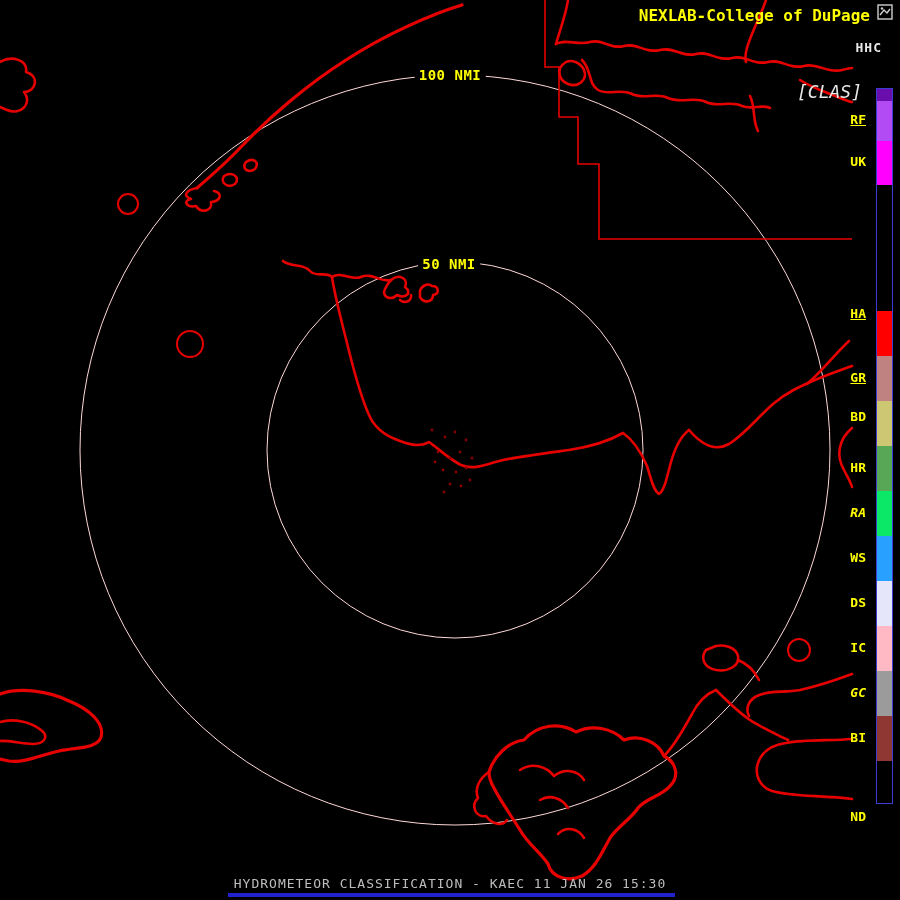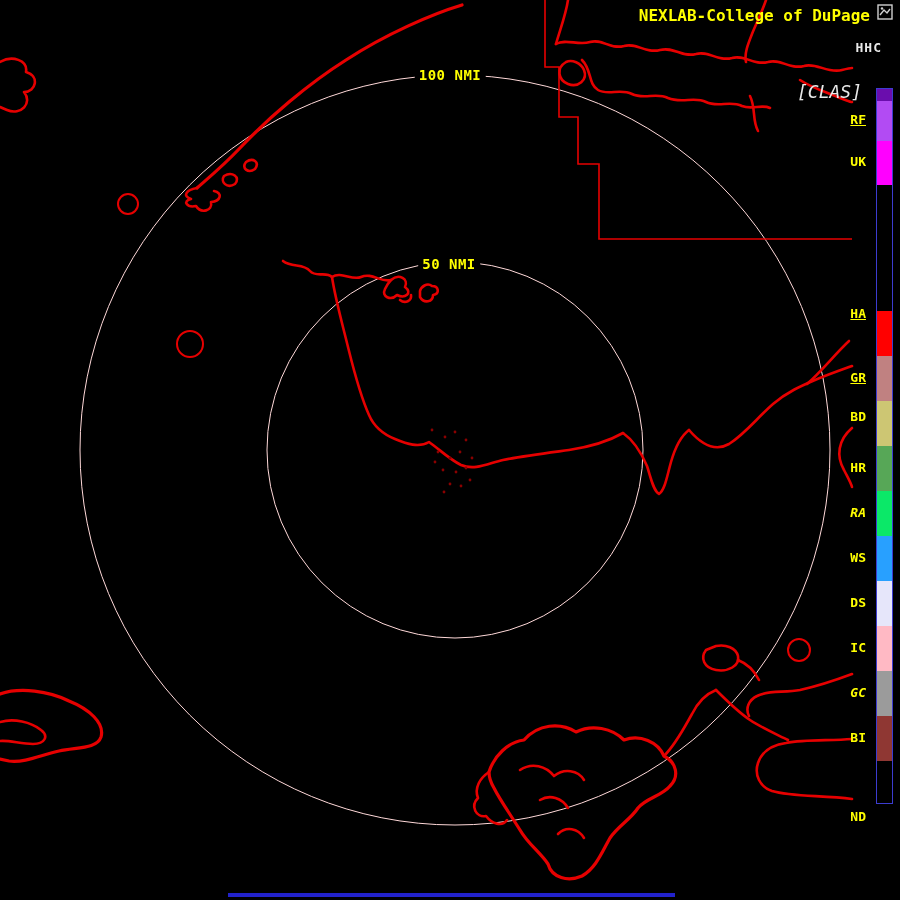--- a/index.html
+++ b/index.html
@@ -189,15 +189,16 @@
       <div class="legend-label" style="top: 459.5px;">HR</div>
       <div class="legend-label" style="top: 504.5px; font-style: italic;">RA</div>
       <div class="legend-label" style="top: 549.5px;">WS</div>
       <div class="legend-label" style="top: 595px;">DS</div>
       <div class="legend-label" style="top: 639.5px;">IC</div>
       <div class="legend-label" style="top: 684.5px; font-style: italic;">GC</div>
       <div class="legend-label" style="top: 729.5px;">BI</div>
       <div class="legend-label" style="top: 809px;">ND</div>
     </div>
 
+  <div class="footer-title">HYDROMETEOR CLASSIFICATION - KAEC 11 JAN 26 15:30</div>
   <div class="footer-bar"></div>
 
 </div>
 
 </body></html>

